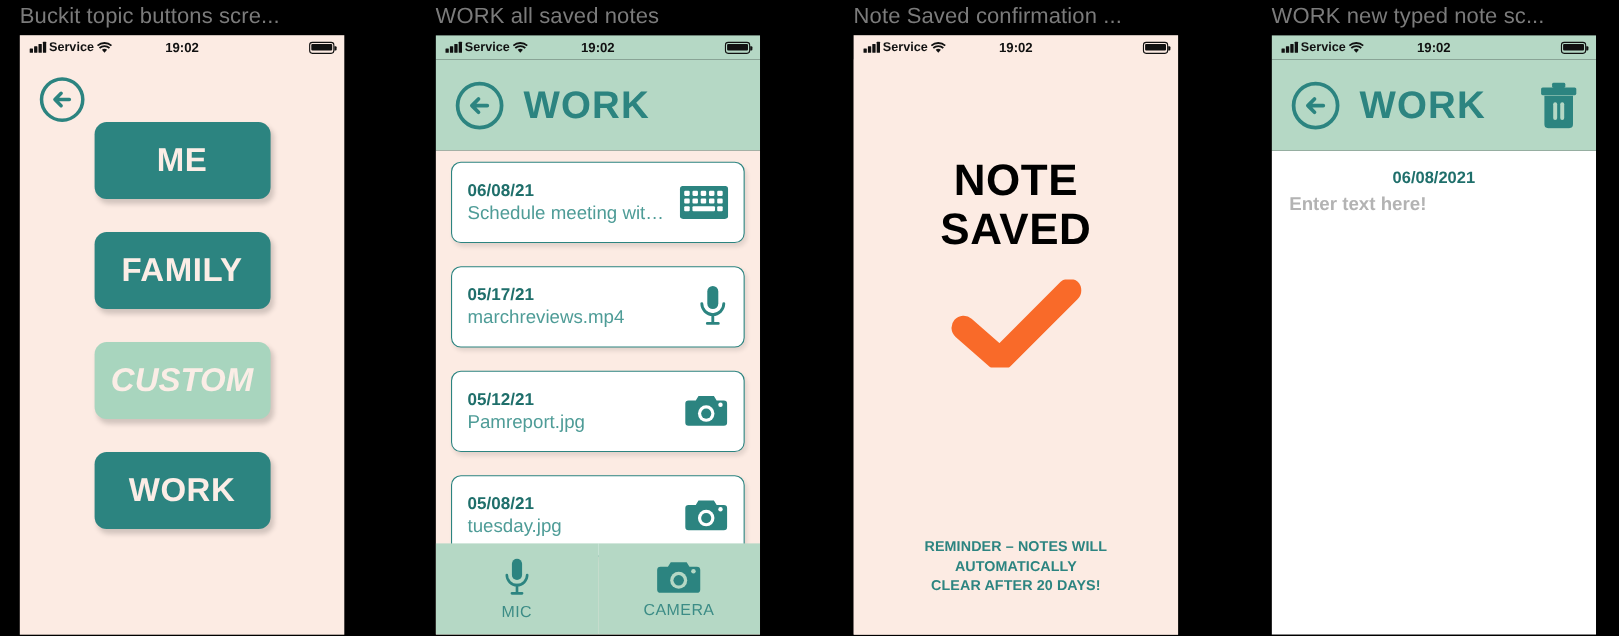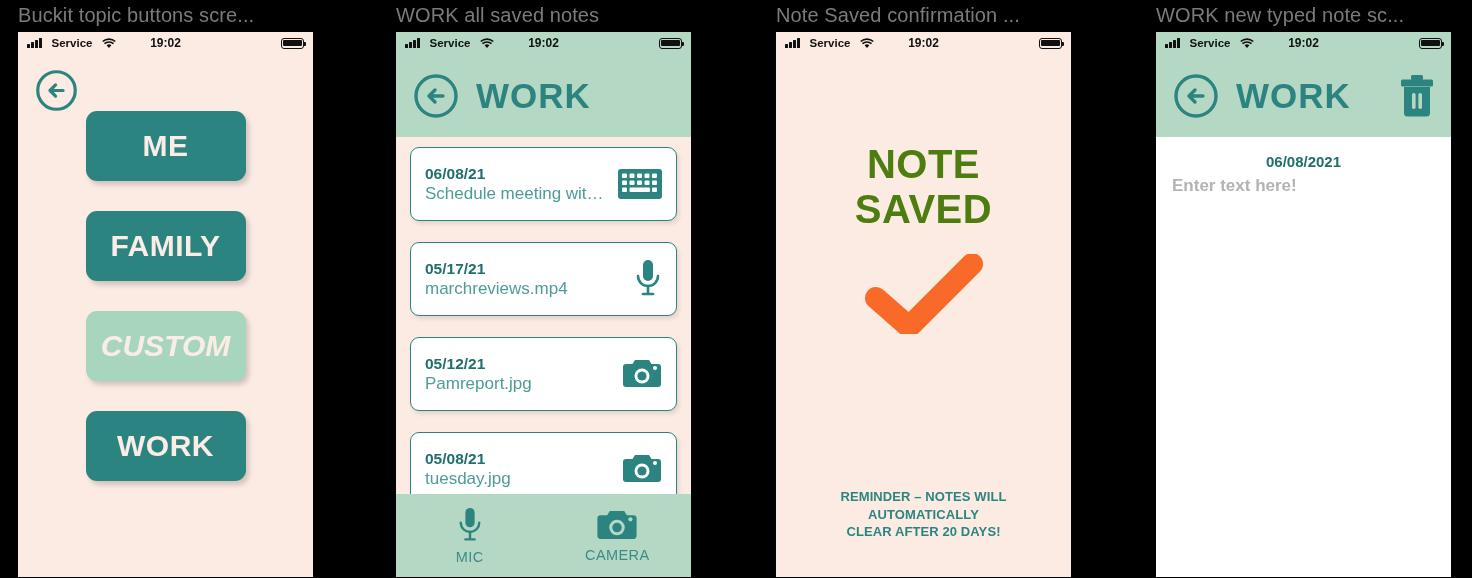--- a/index.html
+++ b/index.html
@@ -29,21 +29,21 @@
 
   
   .statusbar {
     height: 22px;
     display: flex; align-items: center;
     padding: 0 9px;
     font-size: 11.5px; font-weight: bold; color: #111;
     position: relative;
     flex: 0 0 auto;
   }
-  .sb-left { display: flex; align-items: center; gap: 10px; }
+  .sb-left { display: flex; align-items: center; gap: 3px; }
   .bars { display: flex; align-items: flex-end; gap: 1.5px; height: 9px; }
   .bars i { display: block; width: 2.5px; background: #111; border-radius: .5px; }
   .bars i:nth-child(1){height:4px}.bars i:nth-child(2){height:6px}
   .bars i:nth-child(3){height:8px}.bars i:nth-child(4){height:9.5px}
   .carrier { font-size: 11.5px; font-weight: 600; }
   .wifi { width: 14px; height: 11px; }
   .sb-time {
     position: absolute; left: 0; right: 0; text-align: center;
     font-size: 12px; font-weight: bold; pointer-events: none;
   }
@@ -124,21 +124,21 @@
   .tab-label { color: #3C8C86; font-size: 14.5px; letter-spacing: .4px; }
 
   
   .p3-body {
     background: #FCEBE3; height: 523px;
     display: flex; flex-direction: column; align-items: center;
     position: relative;
   }
   .confirm-title {
     margin-top: 88px;
-    color: #4d7c0f; font-size: 40px; font-weight: bold;
+    color: #000000; font-size: 40px; font-weight: bold;
     line-height: 1.12; text-align: center; letter-spacing: .5px;
   }
   .check { margin-top: 22px; }
   .reminder {
     position: absolute; left: 18px; right: 18px; bottom: 36px;
     text-align: center; color: #2C8480;
     font-size: 13px; font-weight: bold; line-height: 1.35; letter-spacing: .1px;
   }
 
   

